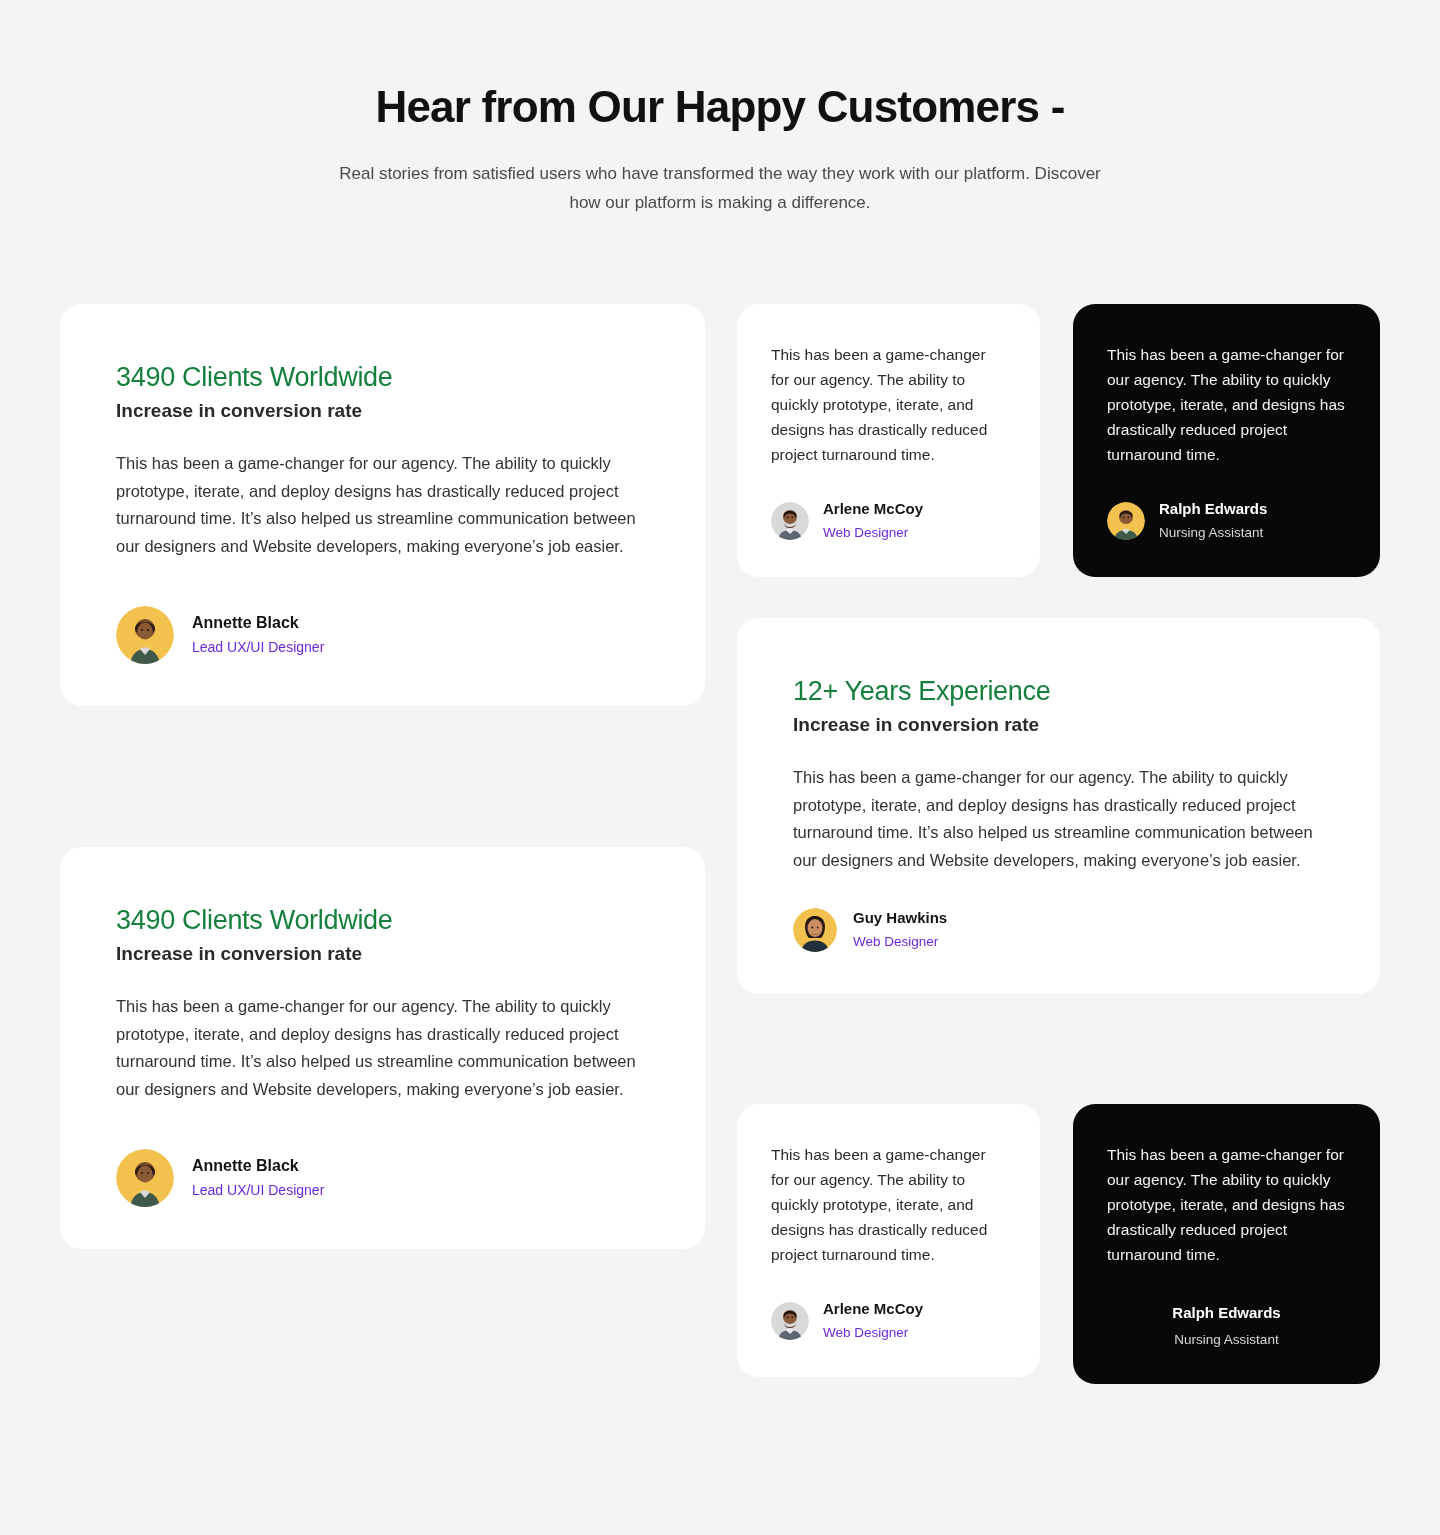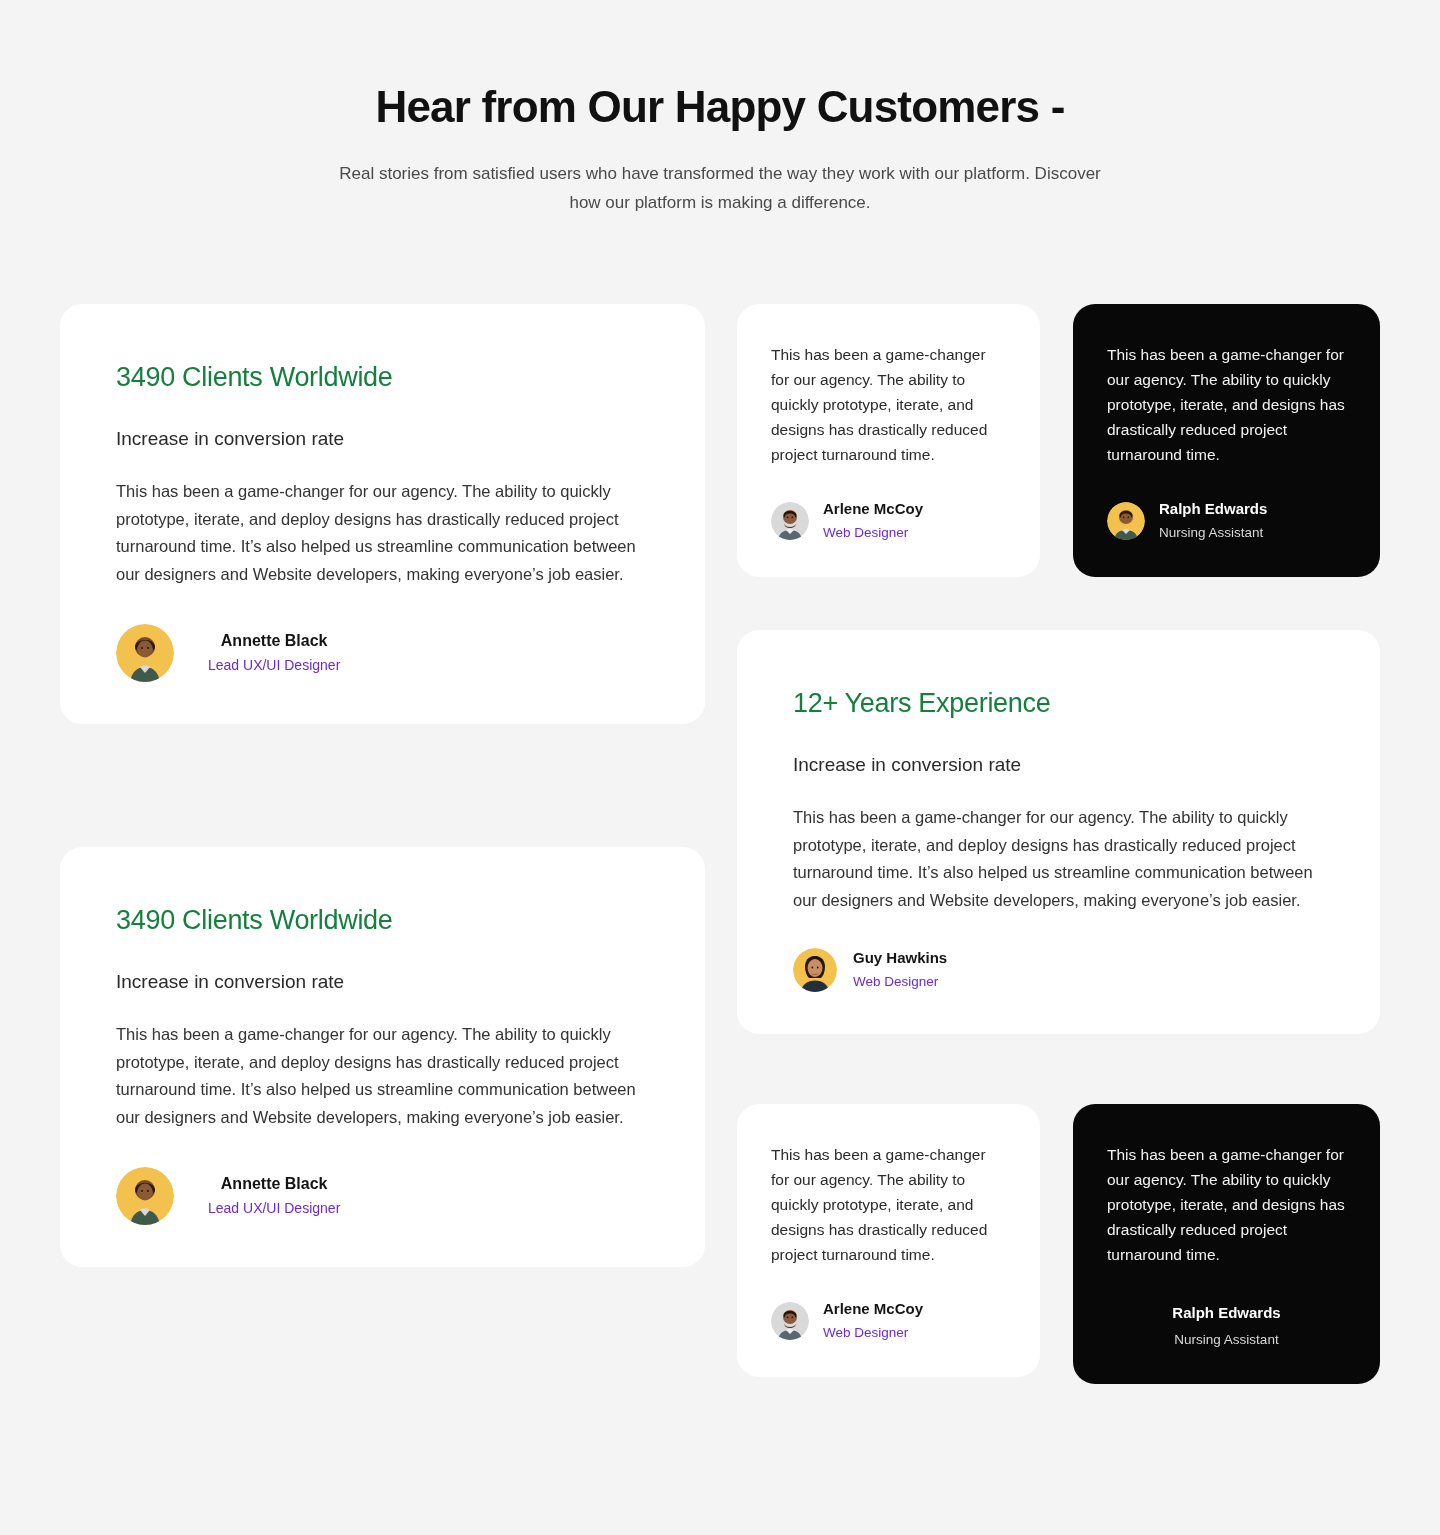--- a/index.html
+++ b/index.html
@@ -62,25 +62,25 @@
   
   .card-lg { padding: 56px 56px 42px 56px; }
   .card-lg .stat {
     font-size: 27px;
     line-height: 34px;
     font-weight: 400;
     color: #15803d;
     letter-spacing: -0.3px;
   }
   .card-lg .subtitle {
-    margin-top: 32px;
+    margin-top: 4px;
     font-size: 19px;
     line-height: 26px;
     color: #2a2a2a;
-    font-weight: 400;
+    font-weight: 700;
   }
   .card-lg .quote {
     margin-top: 26px;
     font-size: 16.5px;
     line-height: 27.5px;
     color: #333333;
     font-weight: 400;
   }
 
   
@@ -92,21 +92,21 @@
     font-weight: 400;
   }
   .card.dark .quote { color: #f2f2f2; }
 
   
   .author {
     display: flex;
     align-items: center;
     gap: 14px;
   }
-  .author.lg { margin-top: 36px; gap: 34px; text-align: center; }
+  .author.lg { margin-top: 46px; gap: 18px; }
   .author.sm { margin-top: 32px; }
   .avatar {
     border-radius: 50%;
     overflow: hidden;
     flex: 0 0 auto;
     display: block;
   }
   .avatar.lg { width: 58px; height: 58px; }
   .avatar.sm { width: 38px; height: 38px; }
   .author-name {
@@ -126,21 +126,21 @@
   .author-role.lg { font-size: 14px; }
   .card.dark .author-name { color: #ffffff; }
   .card.dark .author-role { color: #d8d8d8; }
   .author.centered { flex-direction: column; gap: 3px; align-items: center; text-align: center; }
 
   
   #card-left-1  { left: 0px;    top: 0px;    width: 645px; }
   #card-left-2  { left: 0px;    top: 543px;  width: 645px; }
   #card-mid-1   { left: 677px;  top: 0px;    width: 303px; }
   #card-right-1 { left: 1013px; top: 0px;    width: 307px; }
-  #card-mid-2   { left: 677px;  top: 326px;  width: 643px; }
+  #card-mid-2   { left: 677px;  top: 314px;  width: 643px; }
   #card-mid-3   { left: 677px;  top: 800px;  width: 303px; }
   #card-right-2 { left: 1013px; top: 800px;  width: 307px; }
 </style>
 </head>
 <body>
 
 <div class="page">
 
   <div class="header">
     <h1>

